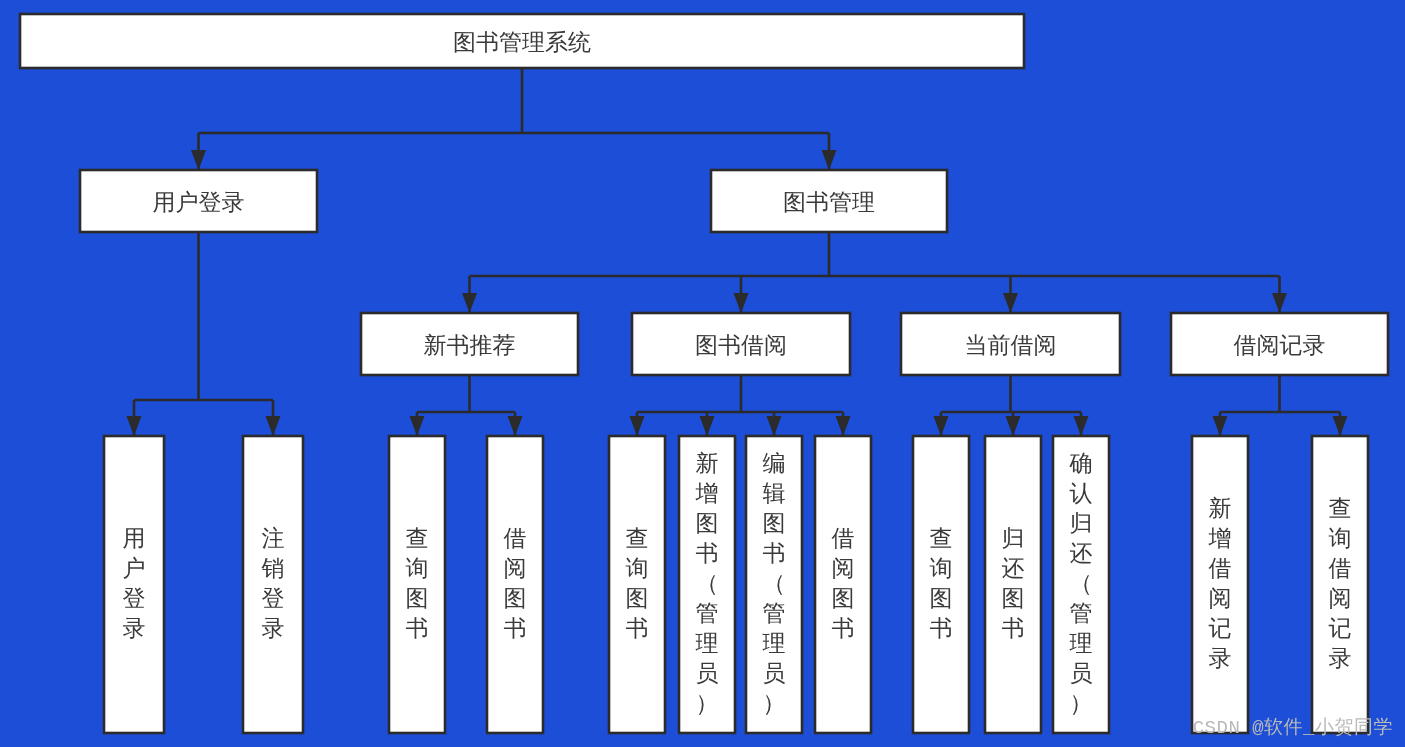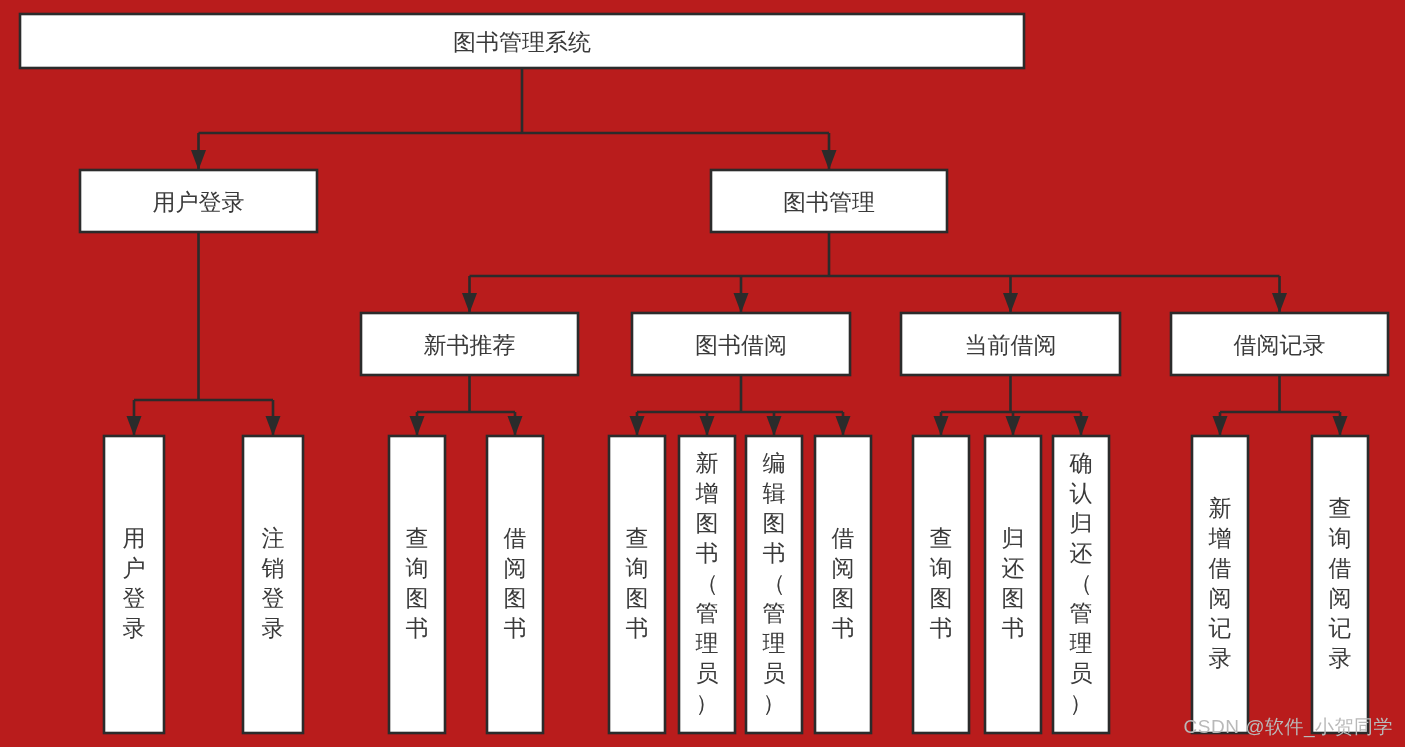--- a/index.html
+++ b/index.html
@@ -10,21 +10,21 @@
   body {
     width: 1405px;
     height: 747px;
     font-family: "DejaVu Sans", "Liberation Sans", sans-serif;
     overflow: hidden;
   }
   #diagram-root {
     position: relative;
     width: 1405px;
     height: 747px;
-    background: #b91c1c;
+    background: #1d4ed8;
   }
   svg.diagram-canvas {
     position: absolute;
     left: 0;
     top: 0;
     width: 1405px;
     height: 747px;
     display: block;
   }
   .node-box {
@@ -54,21 +54,21 @@
   .leaf-label {
     fill: #3a3a3a;
     font-family: "DejaVu Sans", "Liberation Sans", sans-serif;
     font-size: 23px;
     text-anchor: middle;
   }
   .watermark {
     position: absolute;
     right: 12px;
     bottom: 7px;
-    font-family: Liberation Sans, sans-serif;
+    font-family: Liberation Mono, monospace;
     font-size: 19px;
     color: #b9b9b9;
     letter-spacing: 0.5px;
     white-space: nowrap;
     pointer-events: none;
     margin-top: 12px;
   }
 </style>
 </head>
 <body>

